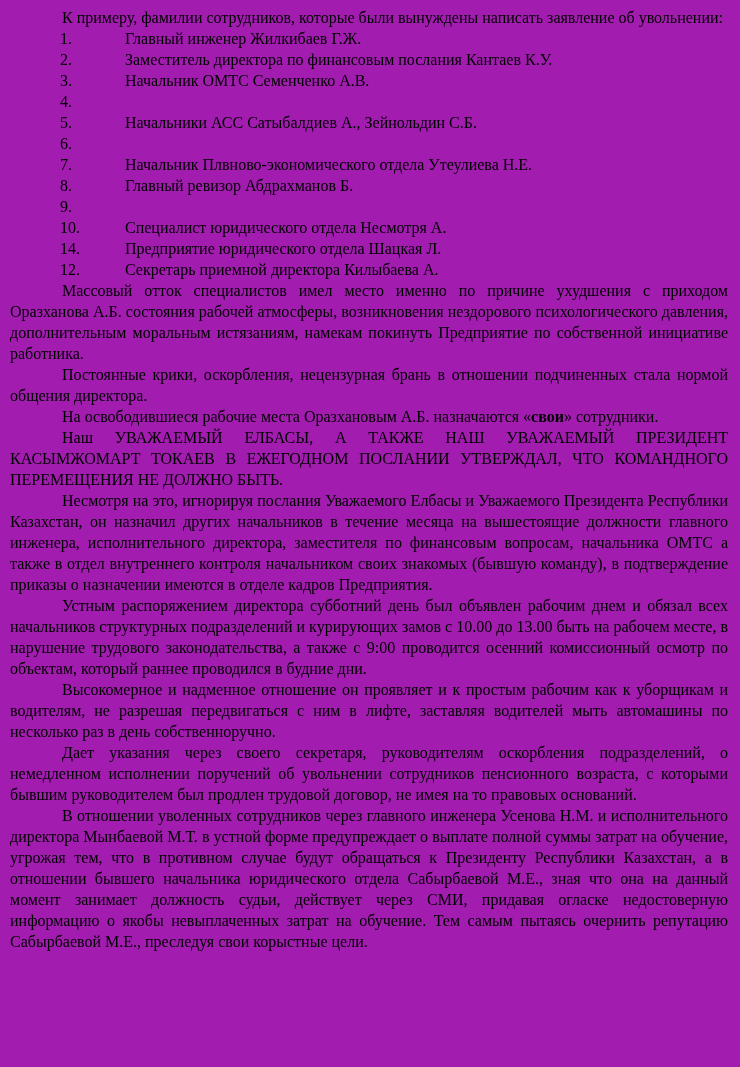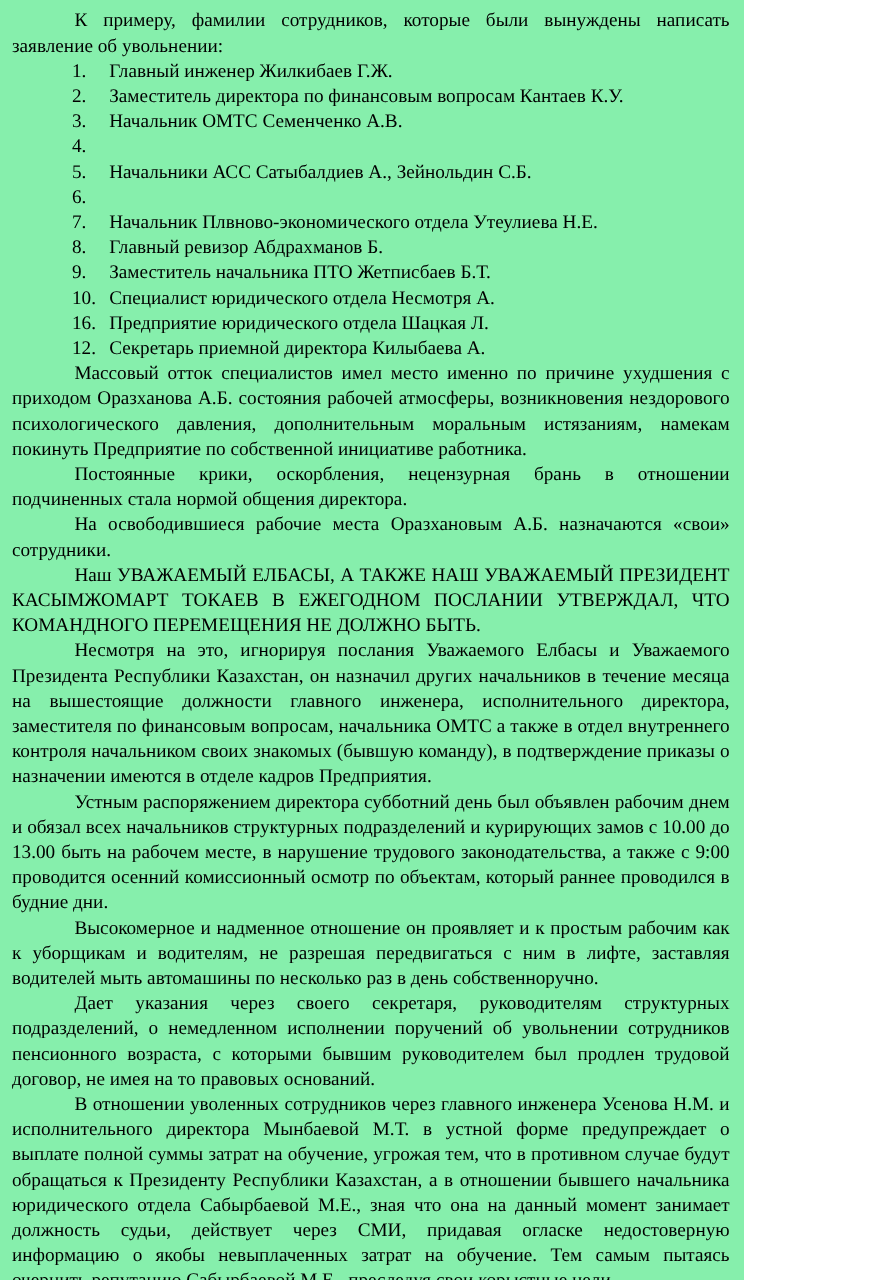--- a/index.html
+++ b/index.html
@@ -7,24 +7,24 @@
     padding: 0;
     background: #ffffff;
   }
   body {
     width: 740px;
     height: 1067px;
     overflow: hidden;
   }
   .page {
     box-sizing: border-box;
-    width: 620px;
+    width: 740px;
     height: 1067px;
     padding: 7px 12px 0 10px;
-    background: #86efac;
+    background: #a21caf;
     color: #000000;
     font-family: "Liberation Serif", "DejaVu Serif", serif;
     font-size: 16px;
     line-height: 21px;
   }
   .para {
     margin: 0;
     text-align: justify;
     text-indent: 52px;
   }
@@ -35,43 +35,44 @@
   .list-item {
     display: flex;
     padding-left: 50px;
     text-align: left;
   }
   .list-item .num {
     flex: 0 0 31px;
   }
   .list-item .txt {
     flex: 1;
+    margin-left: 34px;
   }
   .bold {
-    font-weight: normal;
+    font-weight: bold;
     margin-top: 32px;
   }
 </style>
 </head>
 <body>
 
 <div class="page">
 
   <p class="para">
     <span>К примеру, фамилии сотрудников, которые были вынуждены написать заявление об увольнении:</span>
   </p>
 
   <div class="employee-list">
       <div class="list-item">
         <span class="num">1.</span>
         <span class="txt">Главный инженер Жилкибаев Г.Ж.</span>
       </div>
       <div class="list-item">
         <span class="num">2.</span>
-        <span class="txt">Заместитель директора по финансовым вопросам Кантаев К.У.</span>
+        <span class="txt">Заместитель директора по финансовым послания Кантаев К.У.</span>
       </div>
       <div class="list-item">
         <span class="num">3.</span>
         <span class="txt">Начальник ОМТС Семенченко А.В.</span>
       </div>
       <div class="list-item">
         <span class="num">4.</span>
       </div>
       <div class="list-item">
         <span class="num">5.</span>
@@ -83,41 +84,40 @@
       <div class="list-item">
         <span class="num">7.</span>
         <span class="txt">Начальник Плвново-экономического отдела Утеулиева Н.Е.</span>
       </div>
       <div class="list-item">
         <span class="num">8.</span>
         <span class="txt">Главный ревизор Абдрахманов Б.</span>
       </div>
       <div class="list-item">
         <span class="num">9.</span>
-        <span class="txt">Заместитель начальника ПТО Жетписбаев Б.Т.</span>
       </div>
       <div class="list-item">
         <span class="num">10.</span>
         <span class="txt">Специалист юридического отдела Несмотря А.</span>
       </div>
       <div class="list-item">
-        <span class="num">16.</span>
+        <span class="num">14.</span>
         <span class="txt">Предприятие юридического отдела Шацкая Л.</span>
       </div>
       <div class="list-item">
         <span class="num">12.</span>
         <span class="txt">Секретарь приемной директора Килыбаева А.</span>
       </div>
     </div>
 
   <div>
       <p class="para"><span>Массовый отток специалистов имел место именно по причине ухудшения с приходом Оразханова А.Б. состояния рабочей атмосферы, возникновения нездорового психологического давления, дополнительным моральным истязаниям, намекам покинуть Предприятие по собственной инициативе работника.</span></p>
       <p class="para"><span>Постоянные крики, оскорбления, нецензурная брань в отношении подчиненных стала нормой общения директора.</span></p>
       <p class="para"><span>На освободившиеся рабочие места Оразхановым А.Б. назначаются «</span><span class="bold">свои</span><span>» сотрудники.</span></p>
       <p class="para"><span>Наш УВАЖАЕМЫЙ ЕЛБАСЫ, А ТАКЖЕ НАШ УВАЖАЕМЫЙ ПРЕЗИДЕНТ КАСЫМЖОМАРТ ТОКАЕВ В ЕЖЕГОДНОМ ПОСЛАНИИ УТВЕРЖДАЛ, ЧТО КОМАНДНОГО ПЕРЕМЕЩЕНИЯ НЕ ДОЛЖНО БЫТЬ.</span></p>
       <p class="para"><span>Несмотря на это, игнорируя послания Уважаемого Елбасы и Уважаемого Президента Республики Казахстан, он назначил других начальников в течение месяца на вышестоящие должности главного инженера, исполнительного директора, заместителя по финансовым вопросам, начальника ОМТС а также в отдел внутреннего контроля начальником своих знакомых (бывшую команду), в подтверждение приказы о назначении имеются в отделе кадров Предприятия.</span></p>
       <p class="para"><span>Устным распоряжением директора субботний день был объявлен рабочим днем и обязал всех начальников структурных подразделений и курирующих замов с 10.00 до 13.00 быть на рабочем месте, в нарушение трудового законодательства, а также с 9:00 проводится осенний комиссионный осмотр по объектам, который раннее проводился в будние дни.</span></p>
       <p class="para"><span>Высокомерное и надменное отношение он проявляет и к простым рабочим как к уборщикам и водителям, не разрешая передвигаться с ним в лифте, заставляя водителей мыть автомашины по несколько раз в день собственноручно.</span></p>
-      <p class="para"><span>Дает указания через своего секретаря, руководителям структурных подразделений, о немедленном исполнении поручений об увольнении сотрудников пенсионного возраста, с которыми бывшим руководителем был продлен трудовой договор, не имея на то правовых оснований.</span></p>
+      <p class="para"><span>Дает указания через своего секретаря, руководителям оскорбления подразделений, о немедленном исполнении поручений об увольнении сотрудников пенсионного возраста, с которыми бывшим руководителем был продлен трудовой договор, не имея на то правовых оснований.</span></p>
       <p class="para"><span>В отношении уволенных сотрудников через главного инженера Усенова Н.М. и исполнительного директора Мынбаевой М.Т. в устной форме предупреждает о выплате полной суммы затрат на обучение, угрожая тем, что в противном случае будут обращаться к Президенту Республики Казахстан, а в отношении бывшего начальника юридического отдела Сабырбаевой М.Е., зная что она на данный момент занимает должность судьи, действует через СМИ, придавая огласке недостоверную информацию о якобы невыплаченных затрат на обучение. Тем самым пытаясь очернить репутацию Сабырбаевой М.Е., преследуя свои корыстные цели.</span></p>
     </div>
 
 </div>
 
 </body></html>

